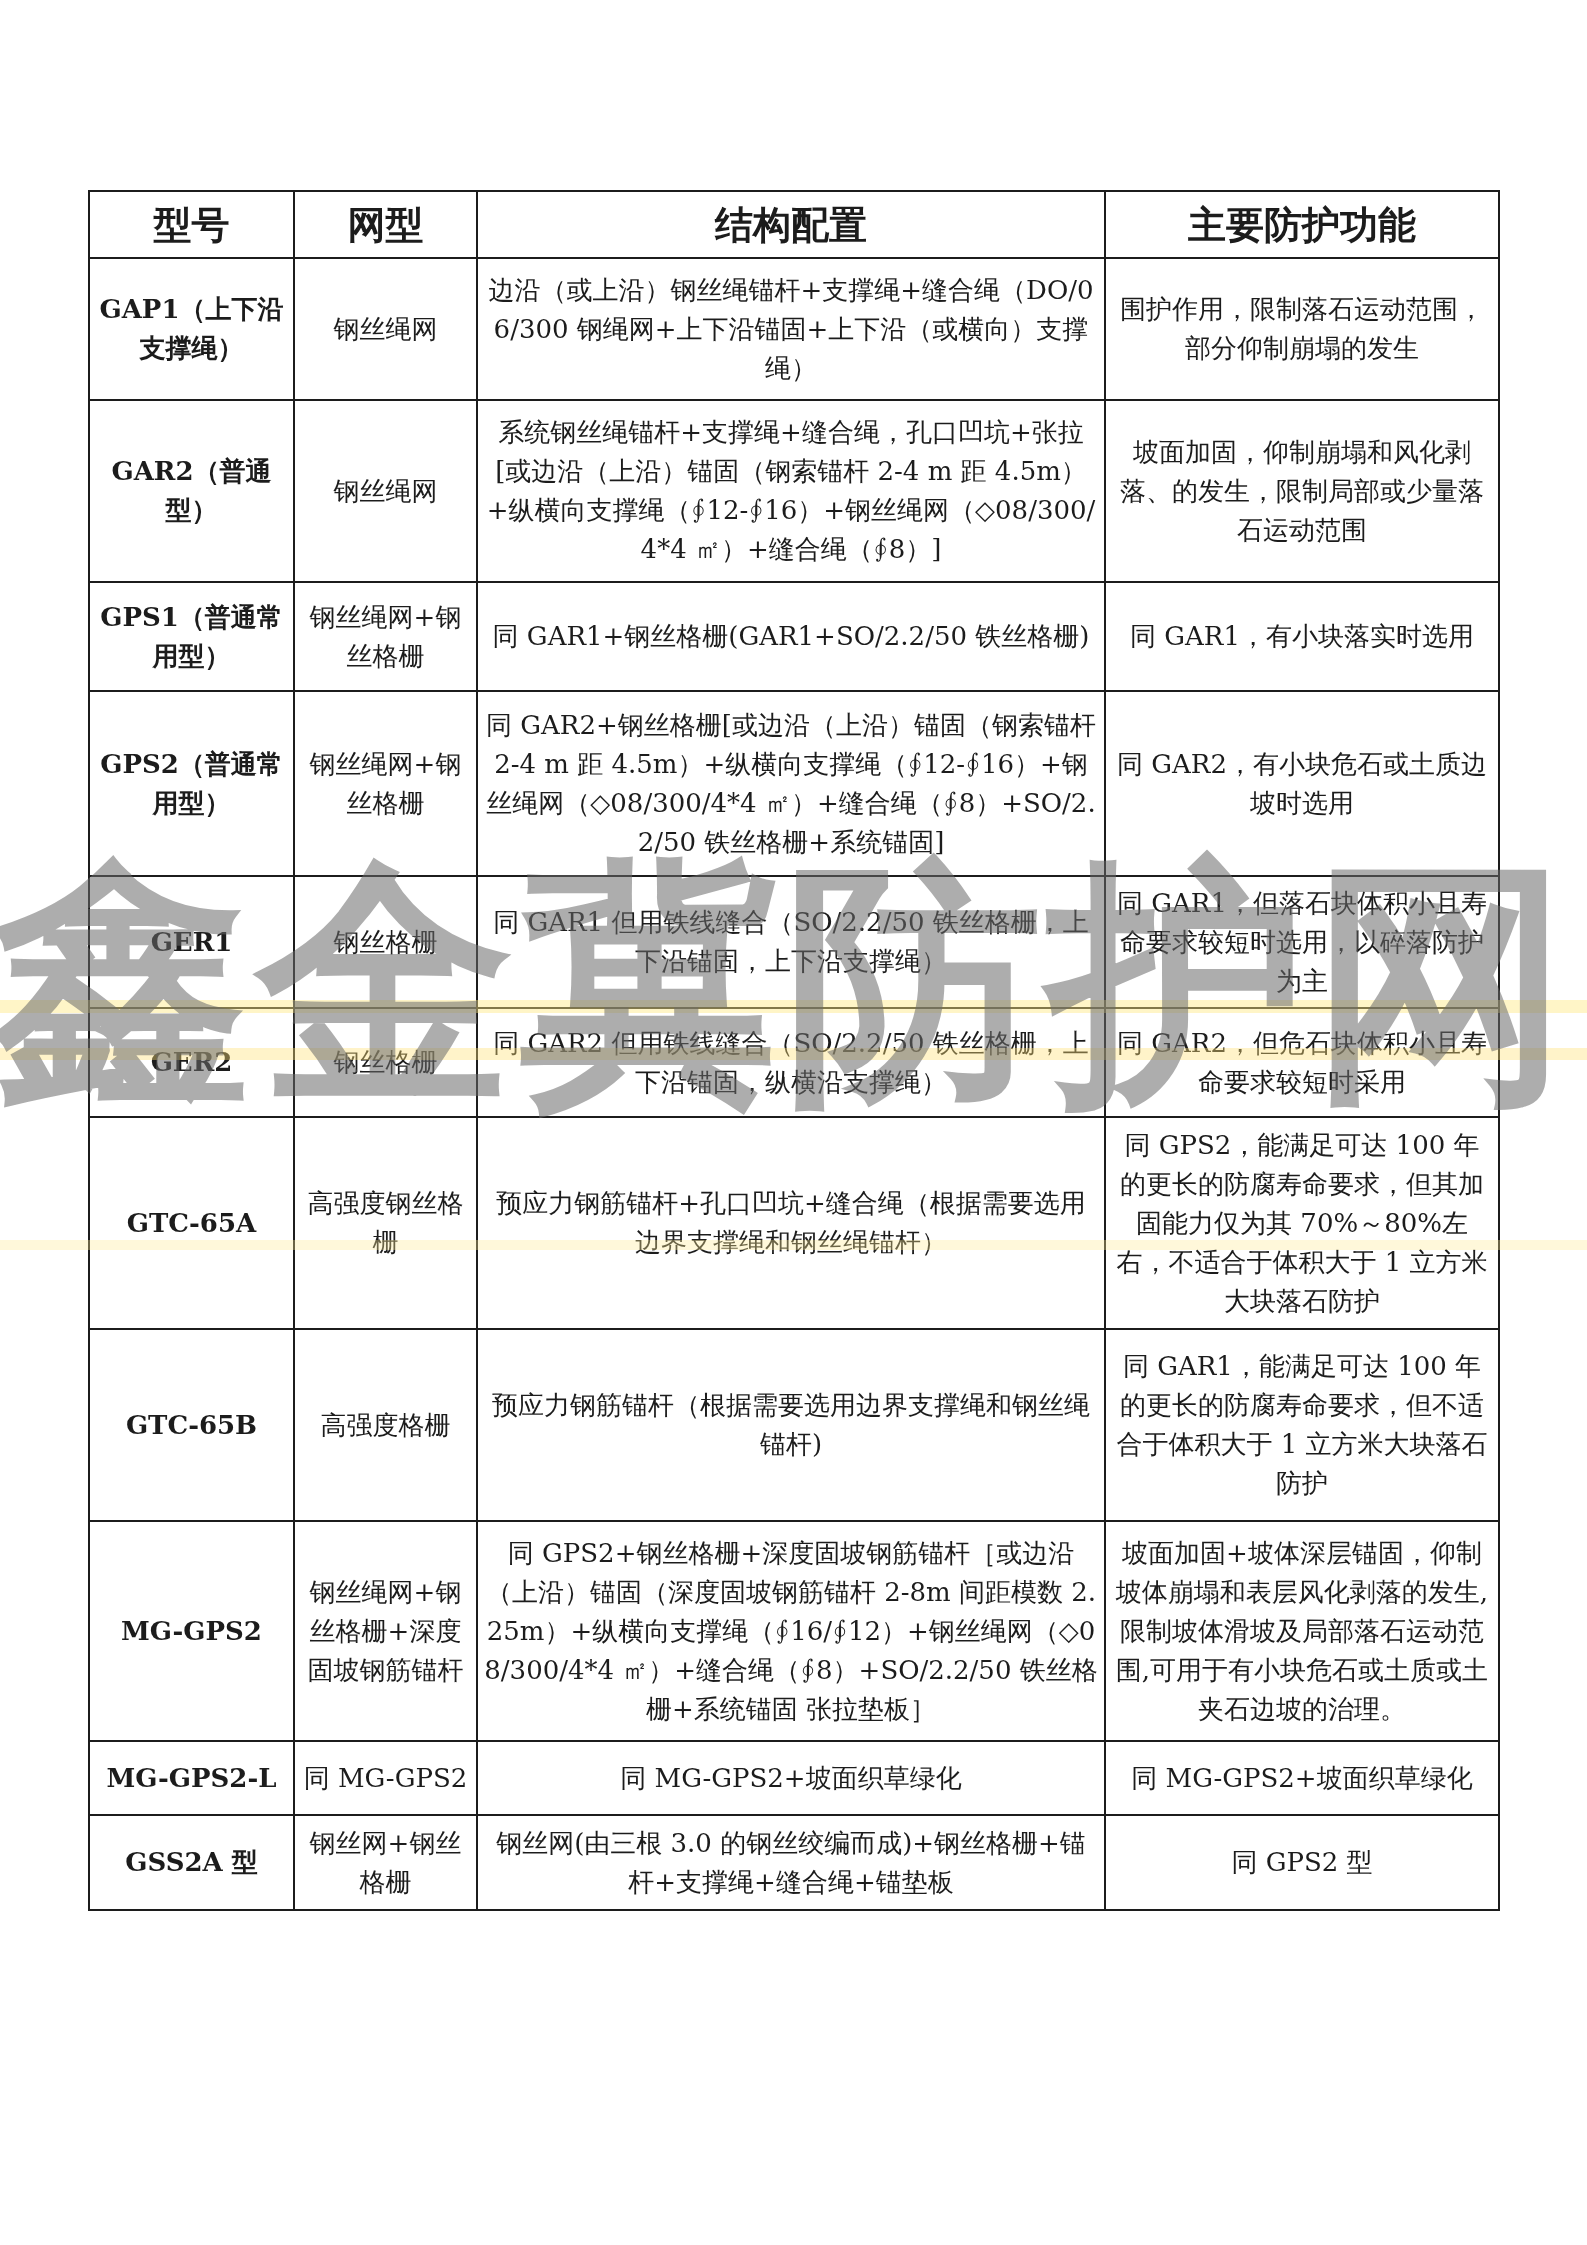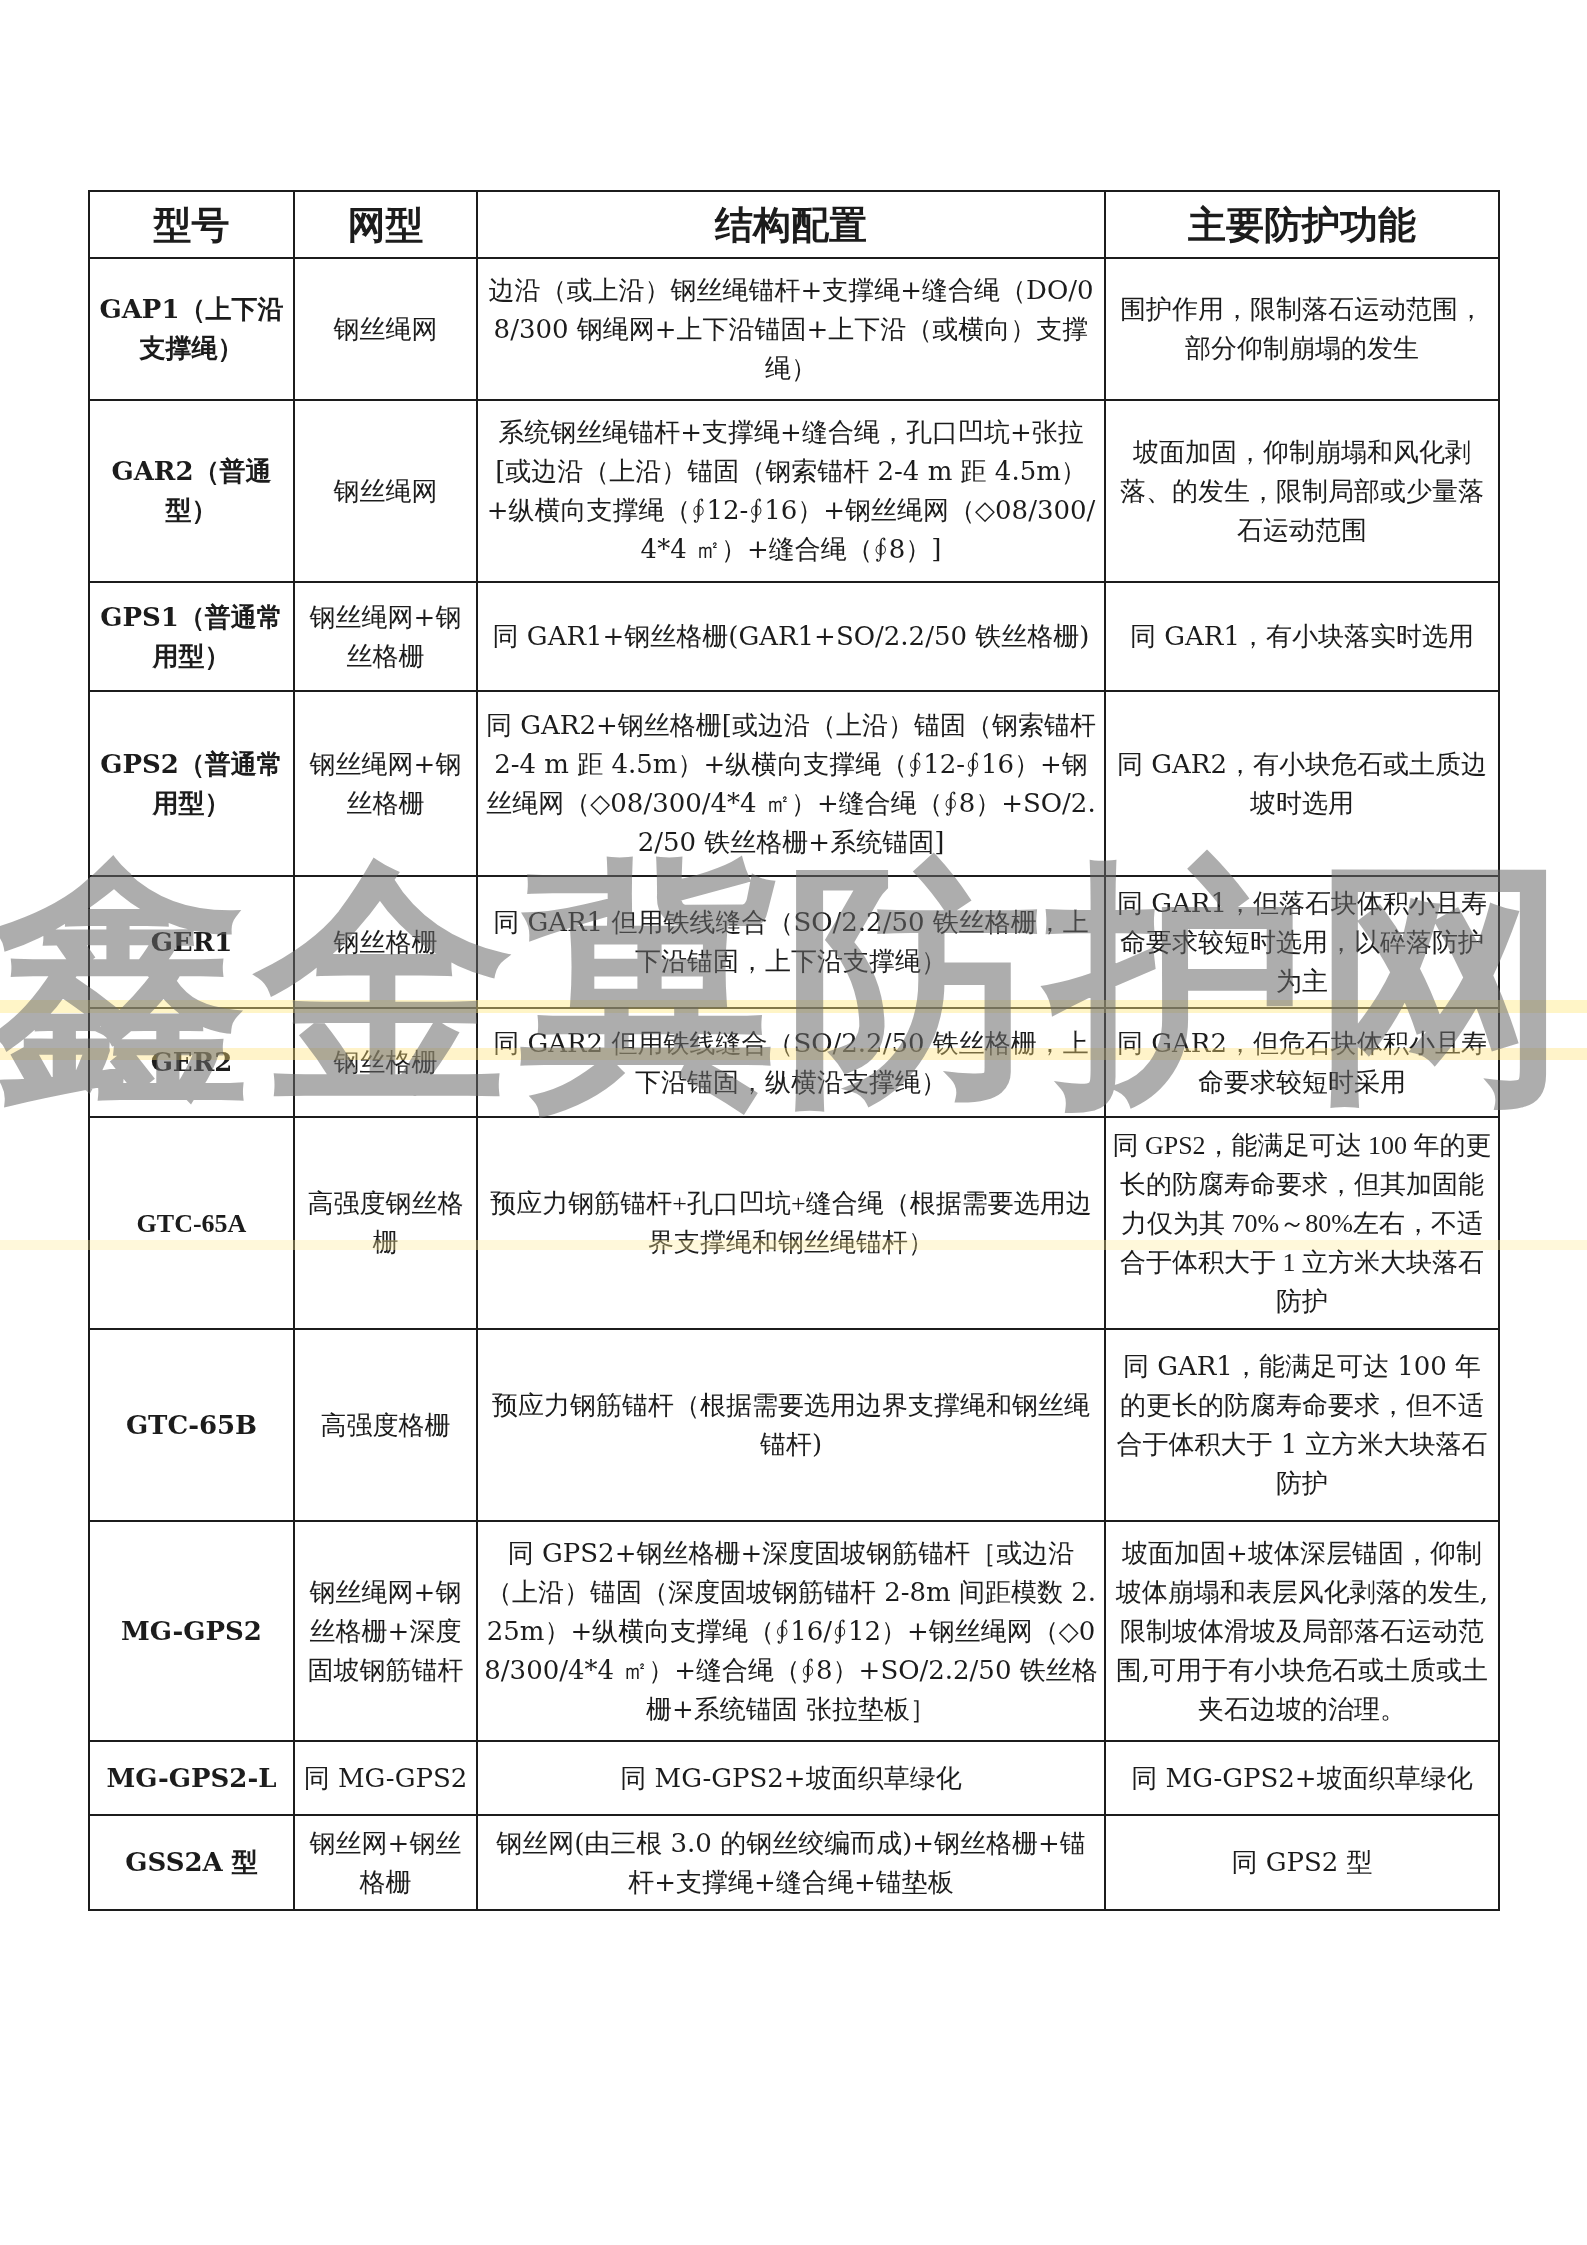--- a/index.html
+++ b/index.html
@@ -36,21 +36,21 @@
     font-size:38px;
     height:48px;
   }
   .spec-table td:first-child{font-weight:600;}
   tbody tr:nth-child(1) td{height:132px;}
   tbody tr:nth-child(2) td{height:172px;}
   tbody tr:nth-child(3) td{height:99px;}
   tbody tr:nth-child(4) td{height:175px;margin-top:17px;}
   tbody tr:nth-child(5) td{height:122px;}
   tbody tr:nth-child(6) td{height:99px;}
-  tbody tr:nth-child(7) td{height:202px;font-family:Liberation Serif, serif;}
+  tbody tr:nth-child(7) td{height:202px;}
   tbody tr:nth-child(8) td{height:182px;}
   tbody tr:nth-child(9) td{height:210px;margin-left:16px;}
   tbody tr:nth-child(10) td{height:64px;}
   tbody tr:nth-child(11) td{height:85px;}
   .watermark{
     position:absolute;
     left:-8px;top:848px;
     width:1600px;
     font-size:258px;
     line-height:1.05;
@@ -87,21 +87,21 @@
       <th>型号</th>
       <th>网型</th>
       <th>结构配置</th>
       <th>主要防护功能</th>
     </tr>
   </thead>
   <tbody>
     <tr>
       <td>GAP1（上下沿支撑绳）</td>
       <td>钢丝绳网</td>
-      <td>边沿（或上沿）钢丝绳锚杆+支撑绳+缝合绳（DO/08/300 钢绳网+上下沿锚固+上下沿（或横向）支撑绳）</td>
+      <td>边沿（或上沿）钢丝绳锚杆+支撑绳+缝合绳（DO/06/300 钢绳网+上下沿锚固+上下沿（或横向）支撑绳）</td>
       <td>围护作用，限制落石运动范围，部分仰制崩塌的发生</td>
     </tr>
     <tr>
       <td>GAR2（普通型）</td>
       <td>钢丝绳网</td>
       <td>系统钢丝绳锚杆+支撑绳+缝合绳，孔口凹坑+张拉[或边沿（上沿）锚固（钢索锚杆 2-4 m 距 4.5m）+纵横向支撑绳（∮12-∮16）+钢丝绳网（◇08/300/4*4 ㎡）+缝合绳（∮8）]</td>
       <td>坡面加固，仰制崩塌和风化剥落、的发生，限制局部或少量落石运动范围</td>
     </tr>
     <tr>
       <td>GPS1（普通常用型）</td>

